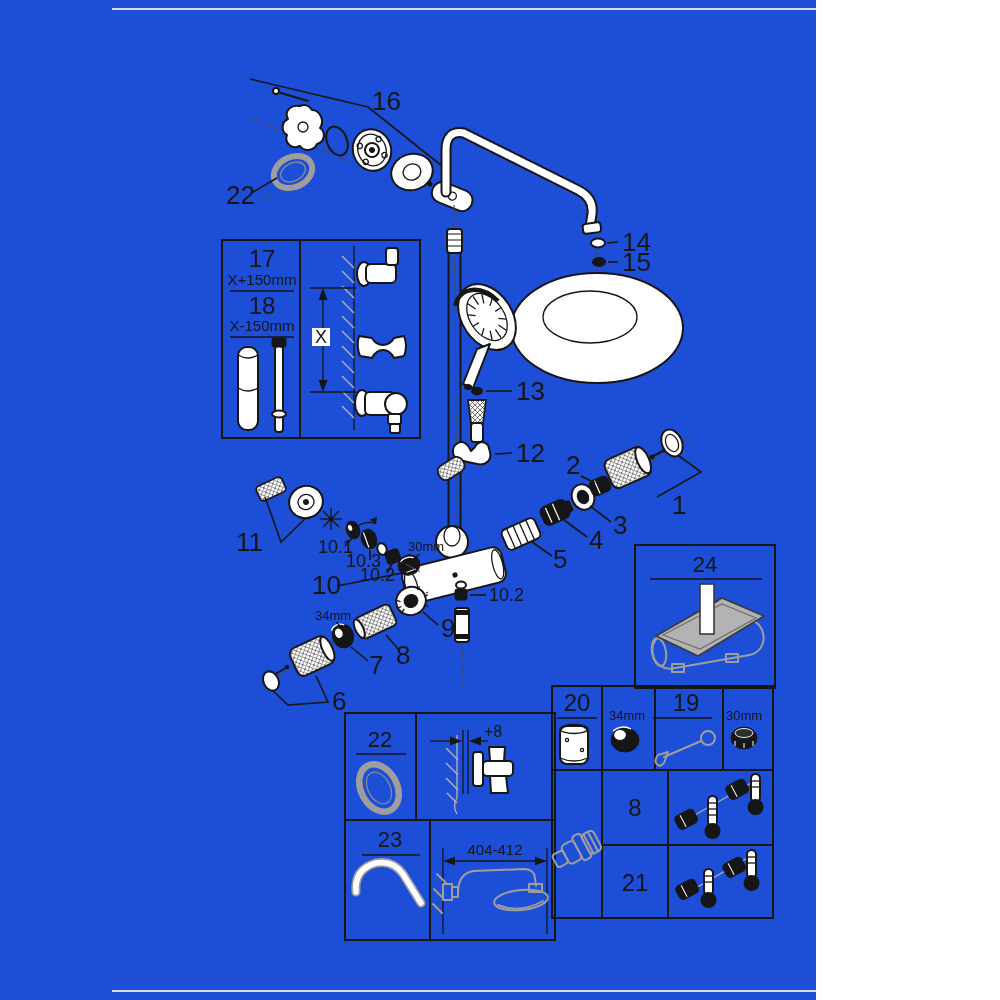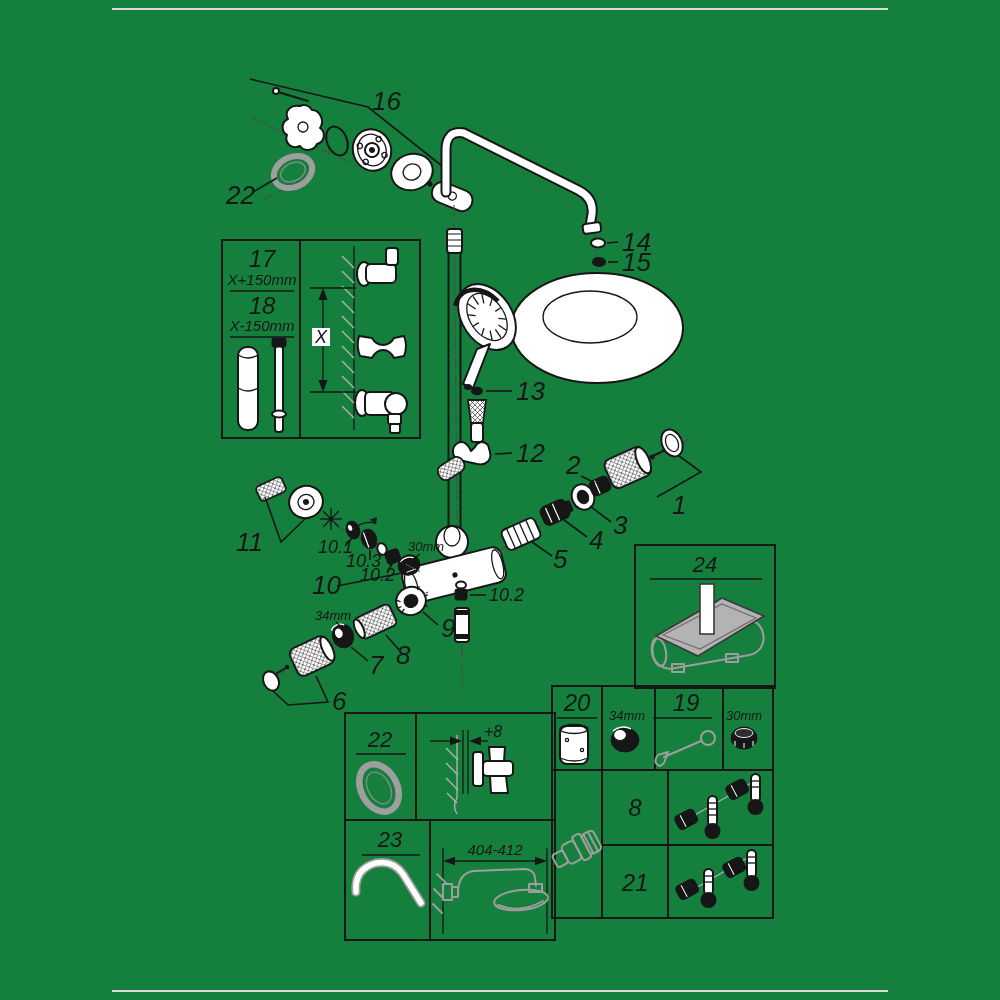--- a/index.html
+++ b/index.html
@@ -1,16 +1,16 @@
 <!DOCTYPE html>
 <html><head>
 <meta charset="utf-8">
 <style>
   html,body{margin:0;padding:0;background:#ffffff;}
-  #stage{position:relative;width:1000px;height:1000px;background:#15803d;overflow:hidden;font-style:italic;}
+  #stage{position:relative;width:816px;height:1000px;background:#1d4ed8;overflow:hidden;}
   svg{display:block;}
   text{font-family:"Liberation Sans","DejaVu Sans",sans-serif;fill:#161616;}
   .t26{font-size:26px}.t24{font-size:24px}.t22{font-size:22px}.t18{font-size:18px}
   .t16{font-size:16px}.t15{font-size:15px}.t13{font-size:13px}
   .s{stroke:#161616;stroke-width:2;fill:none;stroke-linecap:round;stroke-linejoin:round}
   .sw{stroke:#161616;stroke-width:2;fill:#ffffff;stroke-linejoin:round}
   .st{stroke:#161616;stroke-width:1.3;fill:none}
   .sb{fill:#161616;stroke:none}
   .sd{fill:#161616;stroke:#161616;stroke-width:1}
   .g{stroke:#9e9e9e;fill:none;stroke-width:2;stroke-linecap:round;stroke-linejoin:round}

